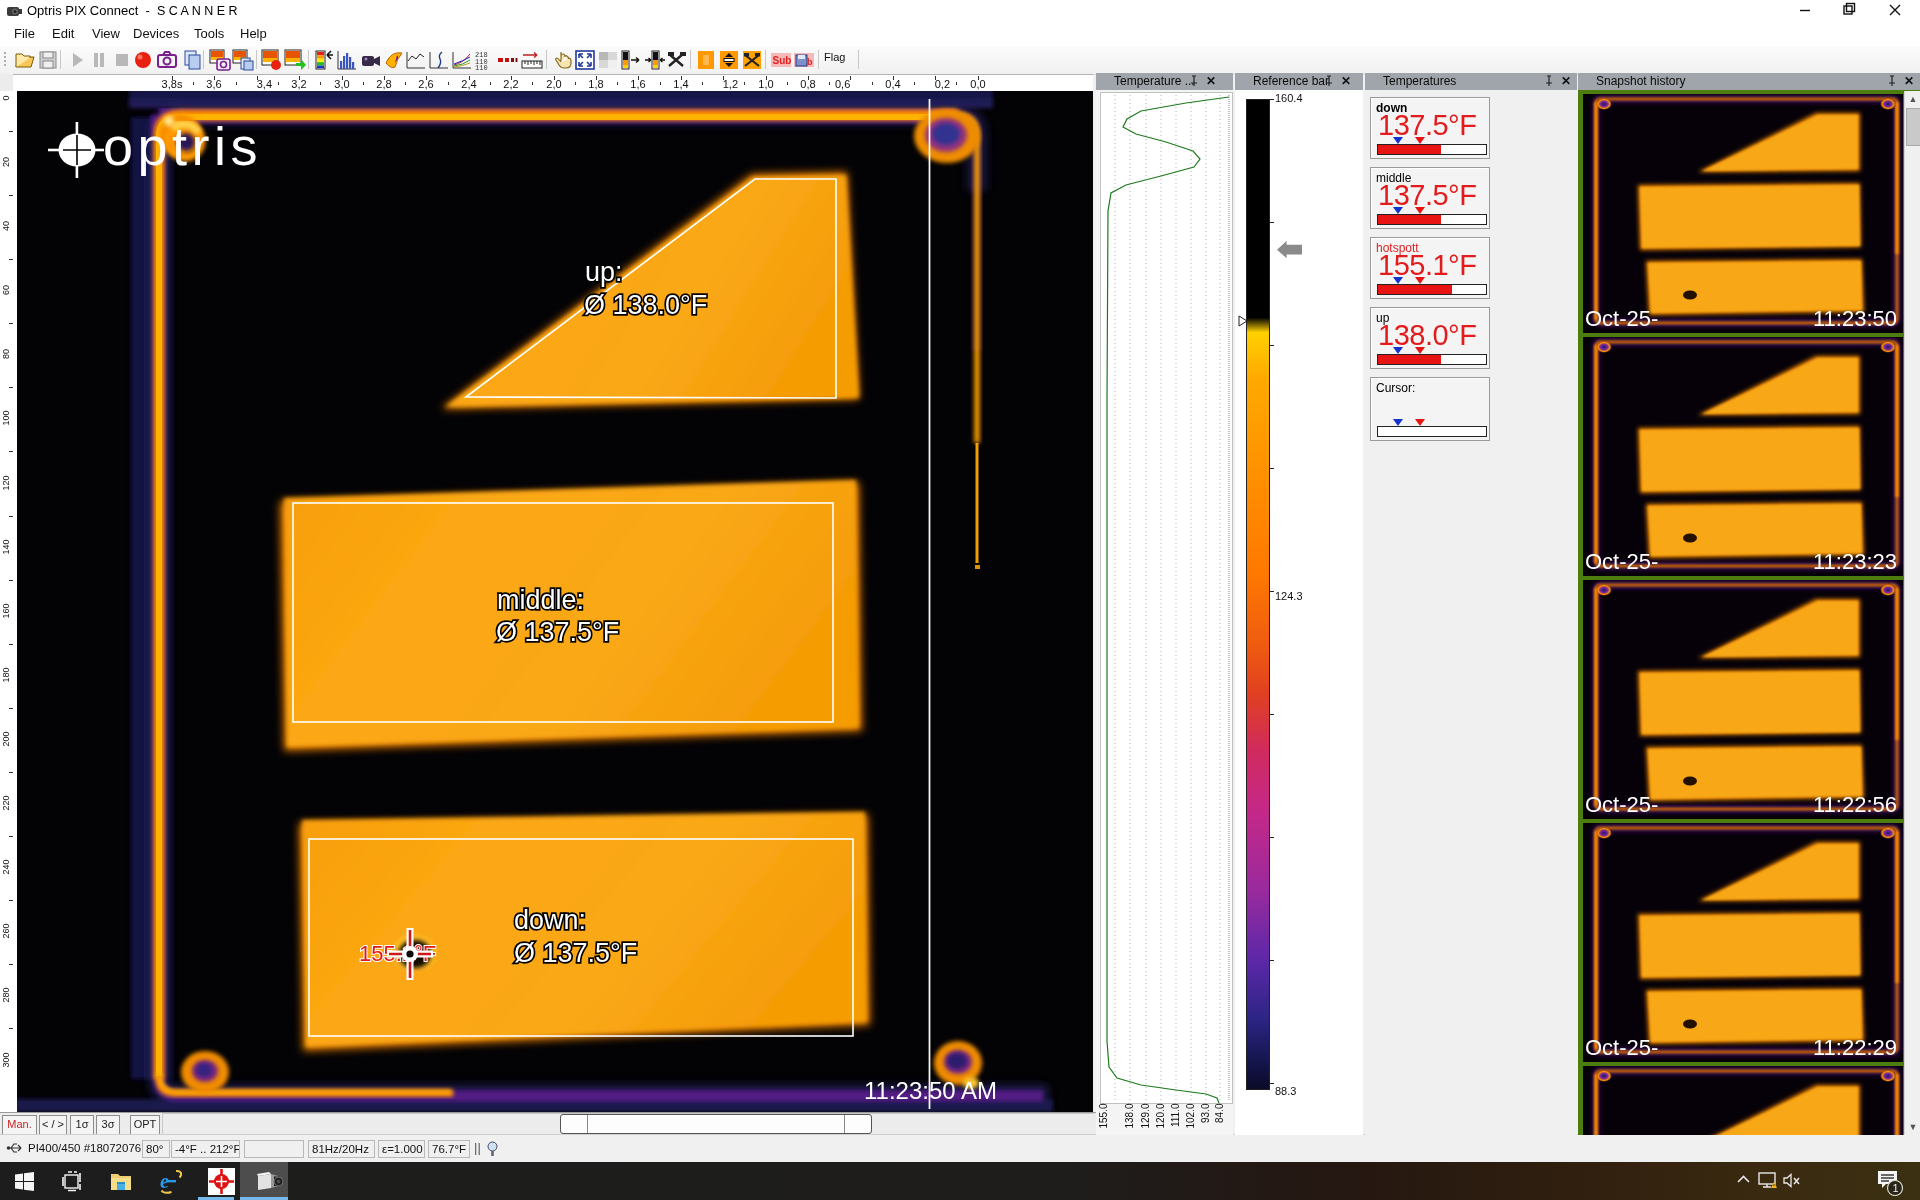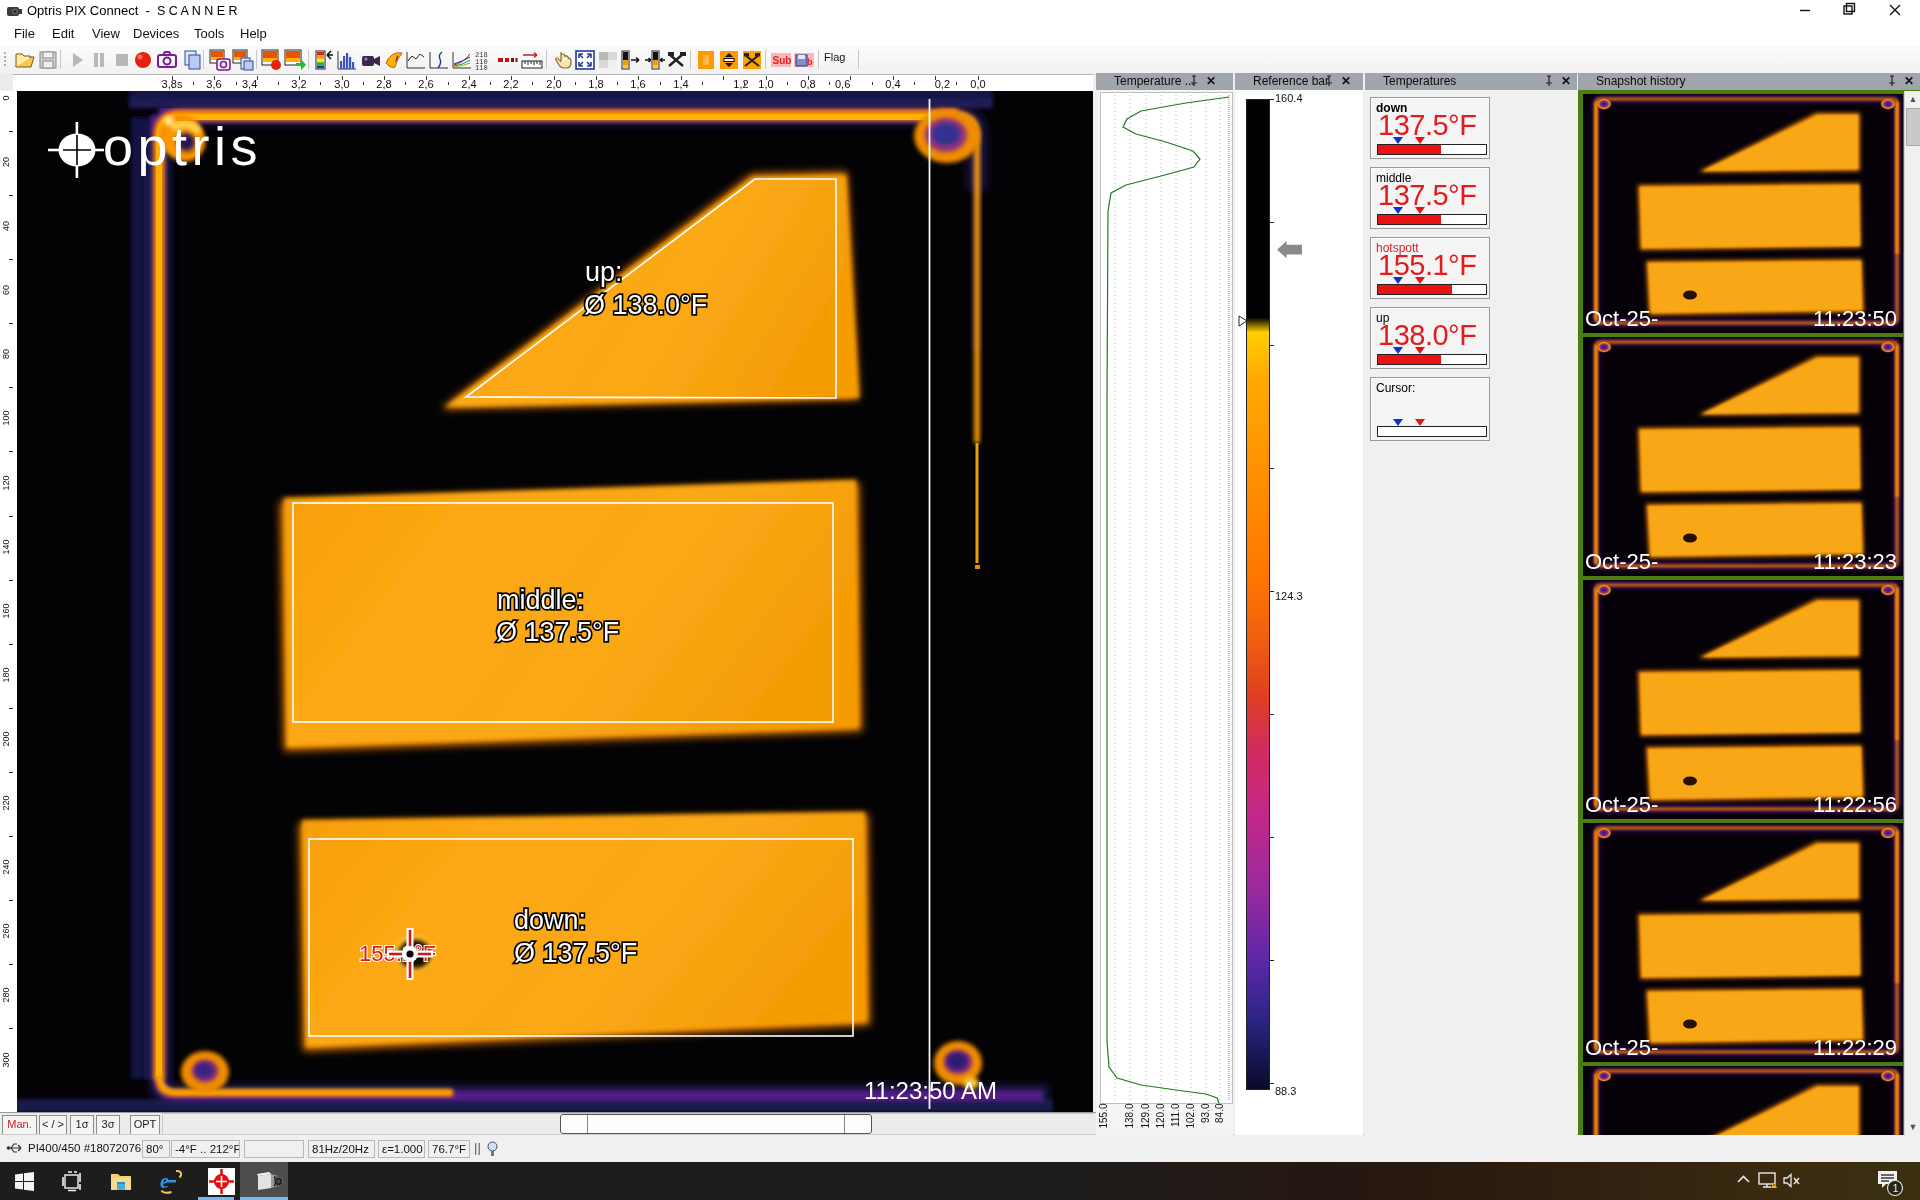--- a/index.html
+++ b/index.html
@@ -282,21 +282,21 @@
 </div>
 
 <div class="a" id="rcorner"></div>
 <div class="a" id="rtop">
     <i style="left:144px;width:30px;text-align:center">3,8s</i>
     <u style="left:159px"></u>
     <s style="left:180px"></s>
     <i style="left:186px;width:30px;text-align:center">3,6</i>
     <u style="left:201px"></u>
     <s style="left:223px"></s>
-    <i style="left:229px;width:30px;text-align:left">3,4</i>
+    <i style="left:229px;width:30px;text-align:right">3,4</i>
     <u style="left:244px"></u>
     <s style="left:265px"></s>
     <i style="left:271px;width:30px;text-align:center">3,2</i>
     <u style="left:286px"></u>
     <s style="left:307px"></s>
     <i style="left:314px;width:30px;text-align:center">3,0</i>
     <u style="left:329px"></u>
     <s style="left:350px"></s>
     <i style="left:356px;width:30px;text-align:center">2,8</i>
     <u style="left:371px"></u>
@@ -315,21 +315,21 @@
     <s style="left:562px"></s>
     <i style="left:568px;width:30px;text-align:center">1,8</i>
     <u style="left:583px"></u>
     <s style="left:604px"></s>
     <i style="left:610px;width:30px;text-align:center">1,6</i>
     <u style="left:625px"></u>
     <s style="left:647px"></s>
     <i style="left:653px;width:30px;text-align:center">1,4</i>
     <u style="left:668px"></u>
     <s style="left:689px"></s>
-    <i style="left:713px;width:30px;text-align:center">1,2</i>
+    <i style="left:695px;width:30px;text-align:right">1,2</i>
     <u style="left:710px"></u>
     <s style="left:731px"></s>
     <i style="left:738px;width:30px;text-align:center">1,0</i>
     <u style="left:753px"></u>
     <s style="left:774px"></s>
     <i style="left:780px;width:30px;text-align:center">0,8</i>
     <u style="left:795px"></u>
     <s style="left:816px"></s>
     <i style="left:822px;width:30px;text-align:left">0,6</i>
     <u style="left:837px"></u>

